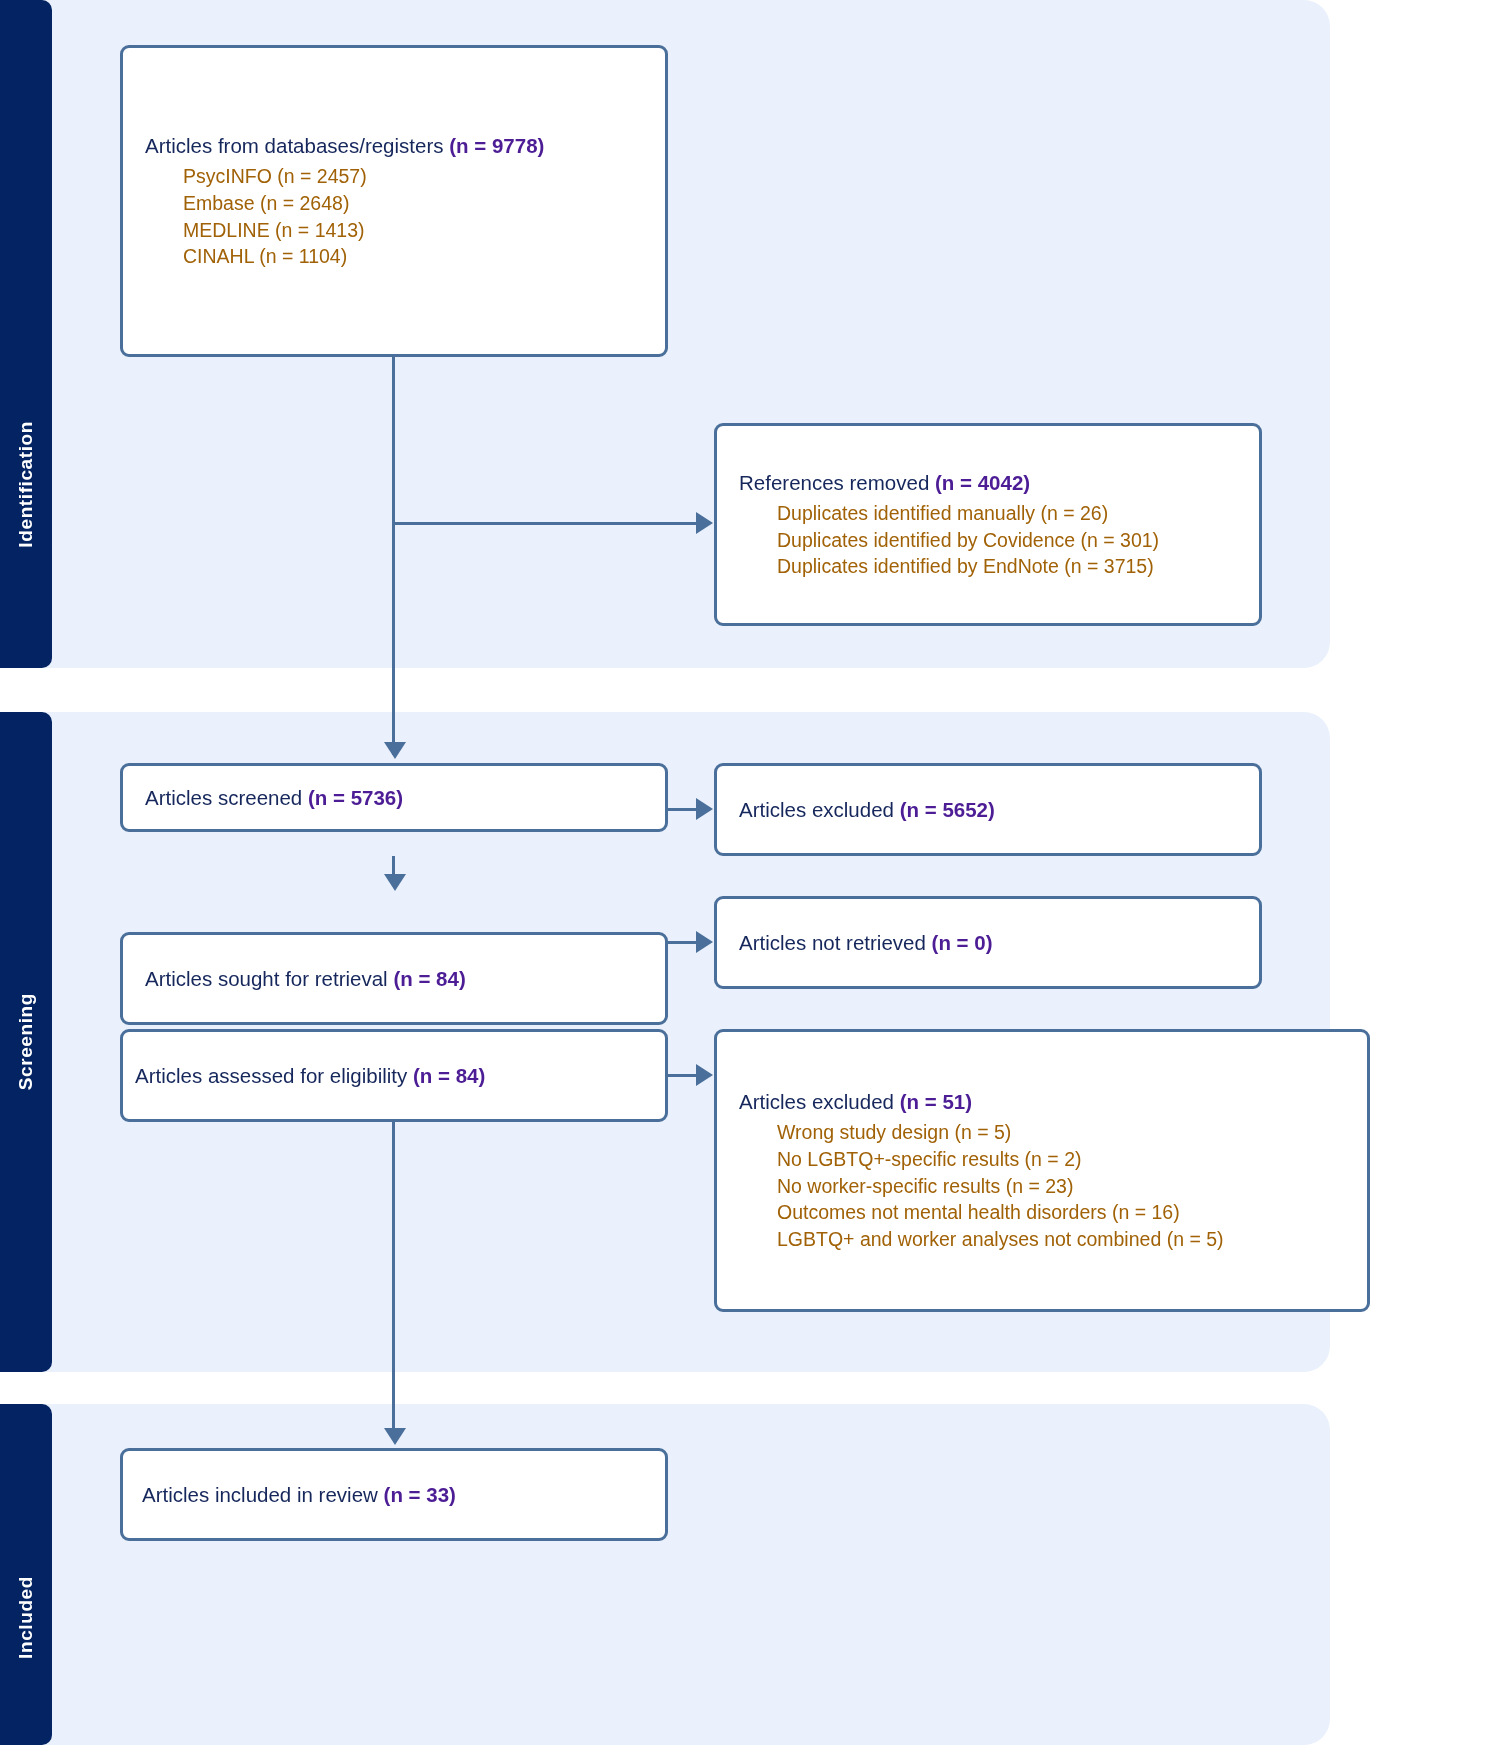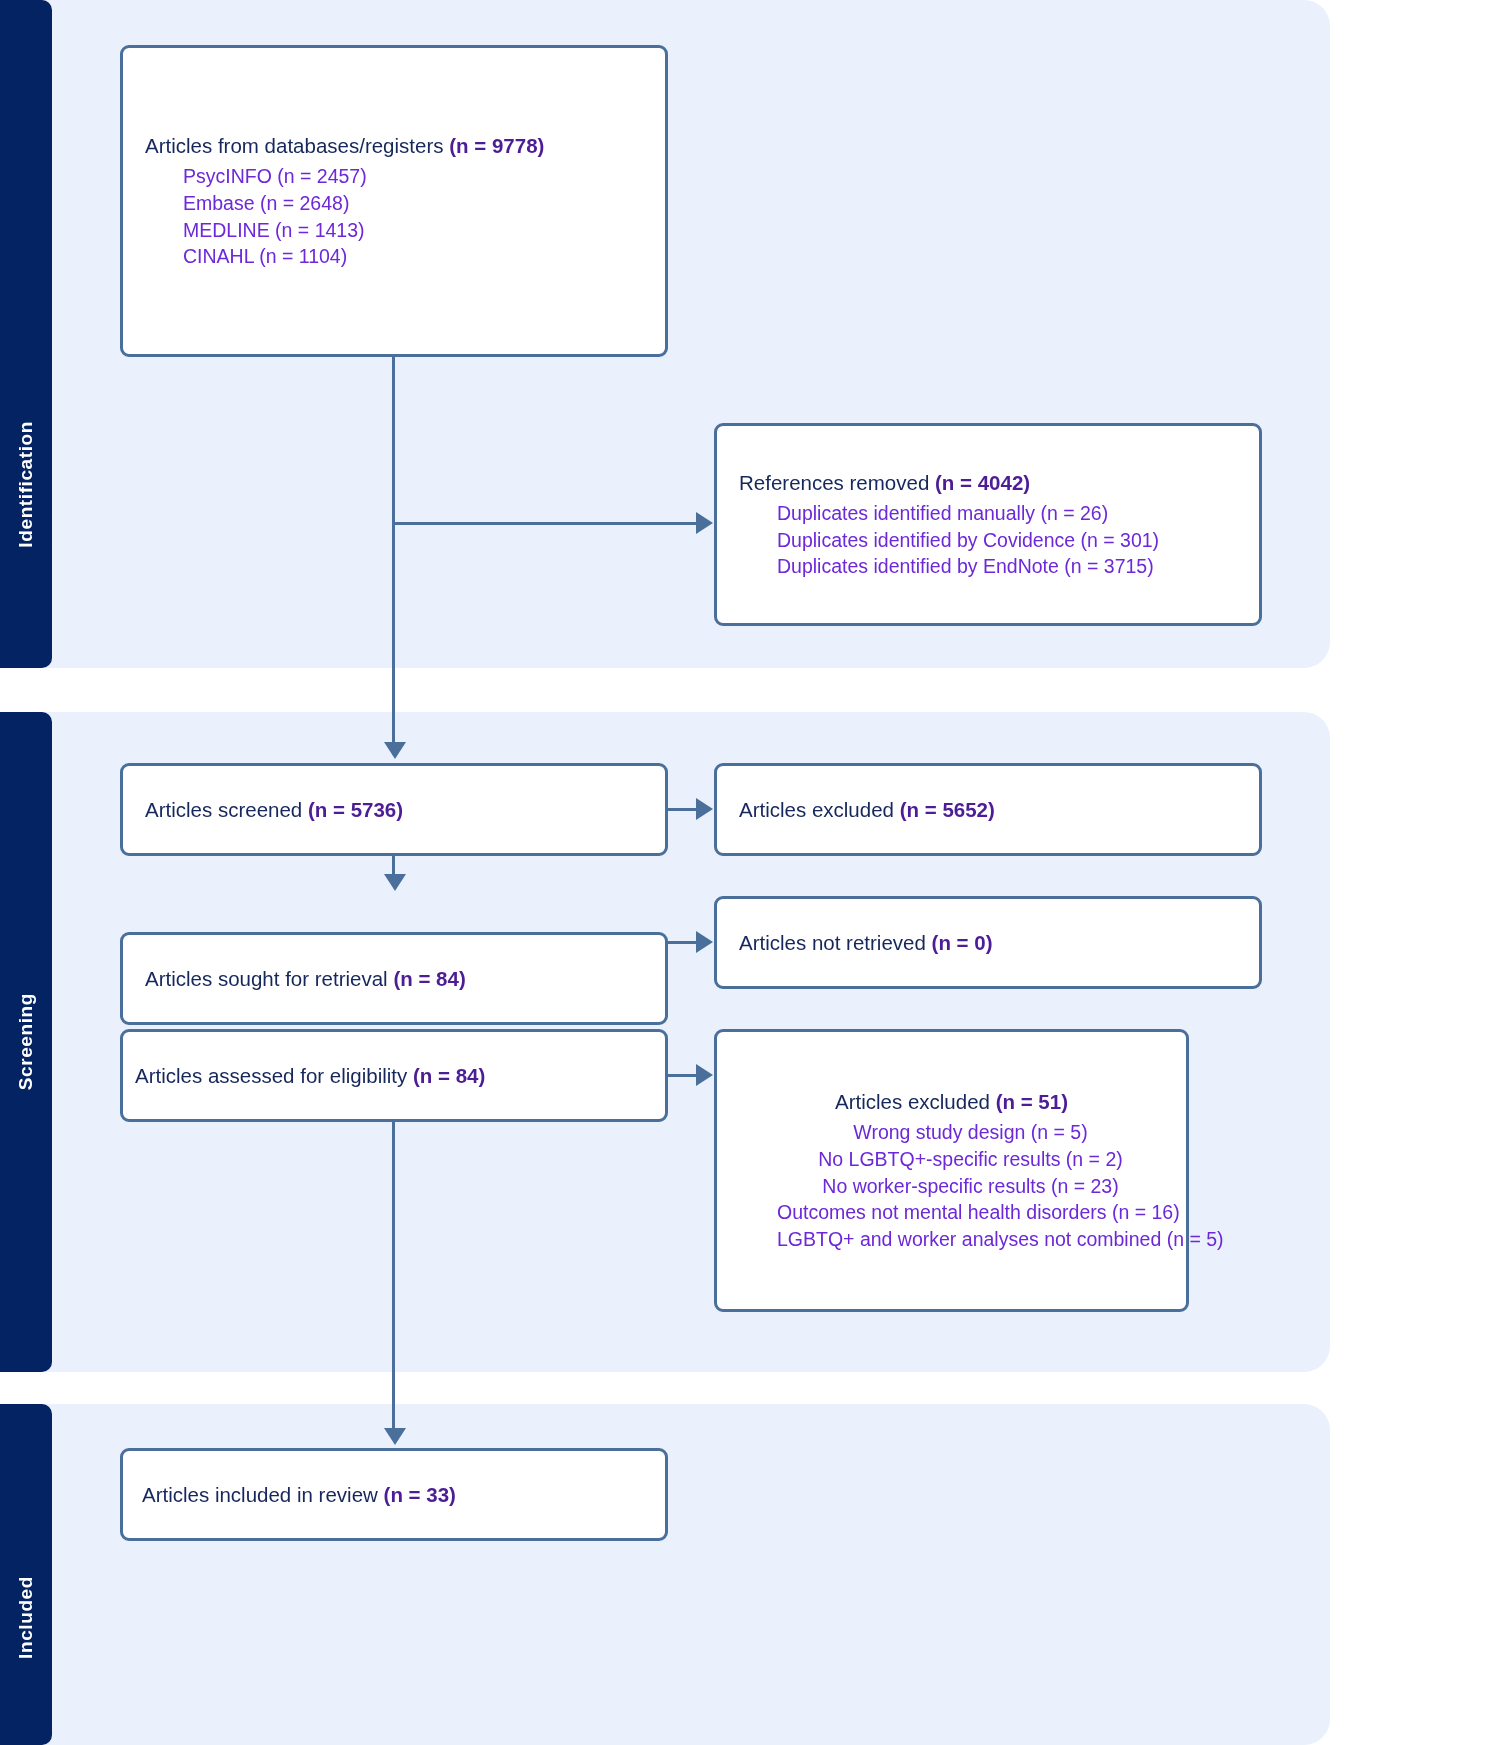--- a/index.html
+++ b/index.html
@@ -75,35 +75,35 @@
     color:#4c1d95;
     font-weight:bold;
   }
   .sub-list{
     margin:4px 0 0 0;
     padding:0;
     list-style:none;
   }
   .sub-list li{
     font-size:19.5px;
-    color:#6d28d9;
+    color:#a16207;
     line-height:1.38;
     padding-left:38px;
     white-space:nowrap;
   }
 
   
   #box-databases{ left:120px;  top:45px;   width:548px; height:312px;}
   #box-removed{   left:714px;  top:423px;  width:548px; height:203px;}
-  #box-screened{  left:120px;  top:763px;  width:548px; height:93px;}
+  #box-screened{  left:120px;  top:763px;  width:548px; height:69px;}
   #box-excluded1{ left:714px;  top:763px;  width:548px; height:93px;}
   #box-sought{    left:120px;  top:896px;  width:548px; height:93px;margin-top:36px;}
   #box-notretr{   left:714px;  top:896px;  width:548px; height:93px;}
   #box-assessed{  left:120px;  top:1029px; width:548px; height:93px;padding-left:12px;}
-  #box-excluded2{ left:714px;  top:1029px; width:475px; height:283px;text-align:center;}
+  #box-excluded2{ left:714px;  top:1029px; width:656px; height:283px;}
   #box-included{  left:120px;  top:1448px; width:548px; height:93px;padding-left:19px;}
 
   
   .vline{
     position:absolute;
     width:3px;
     background:#4a6f9a;
   }
   .hline{
     position:absolute;

